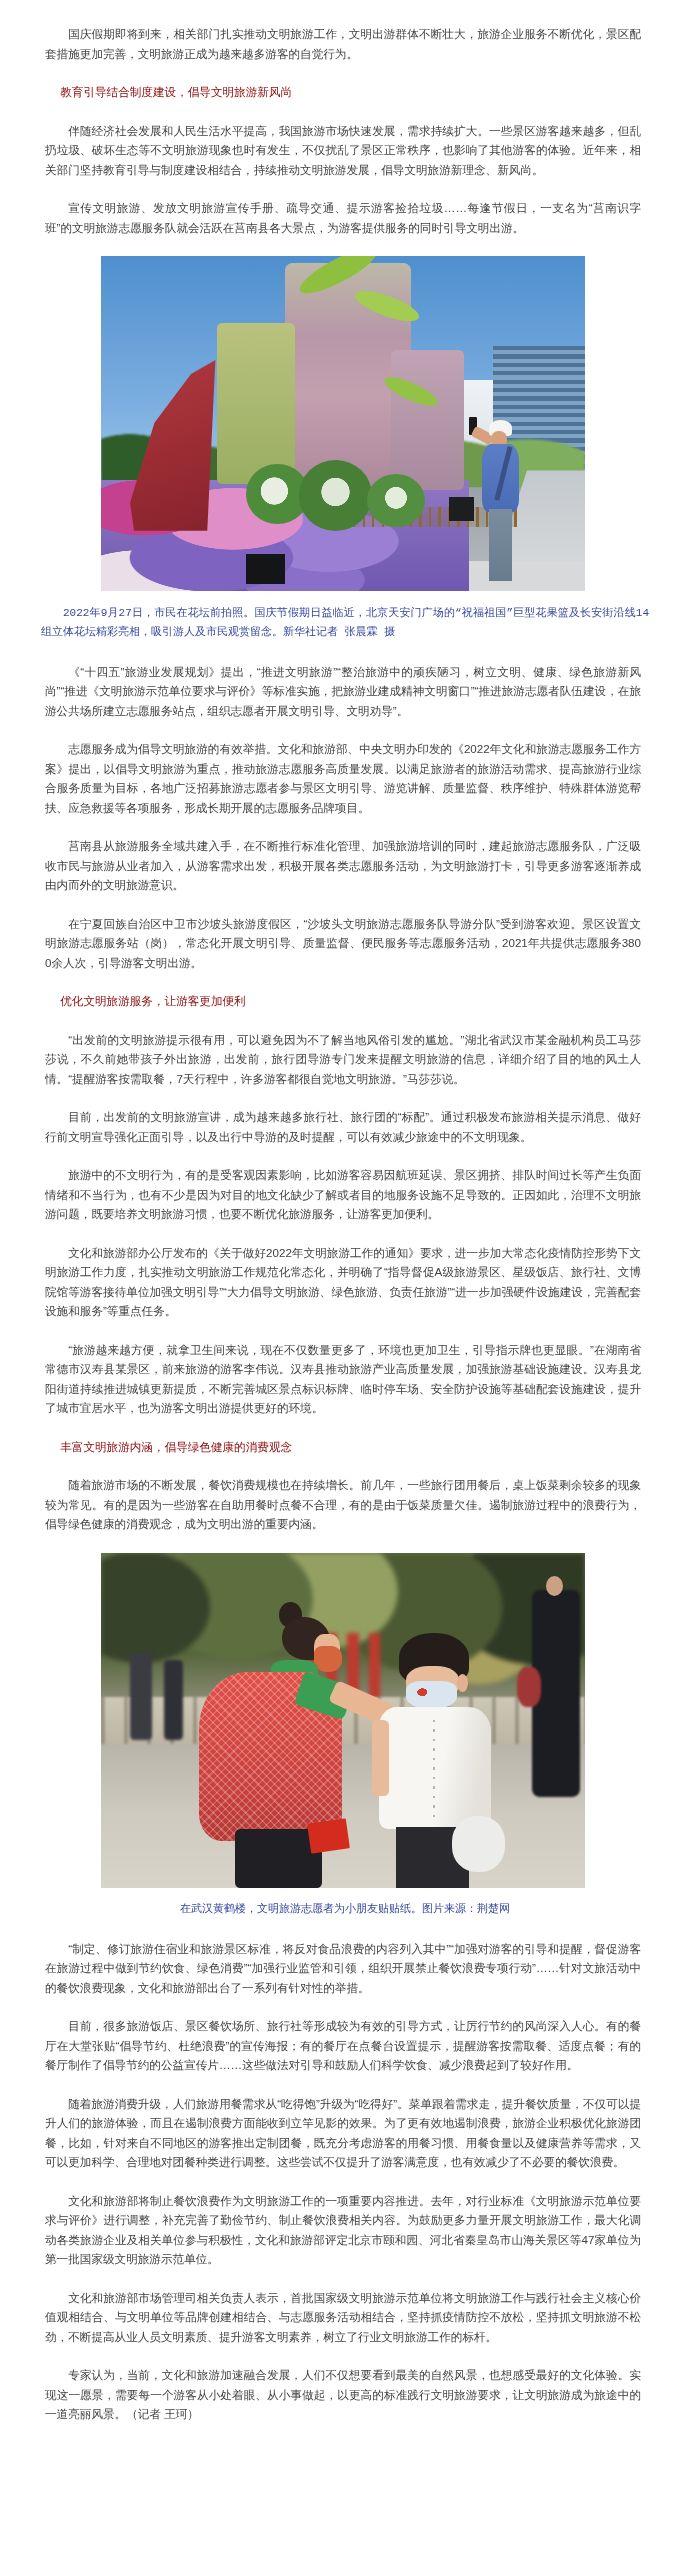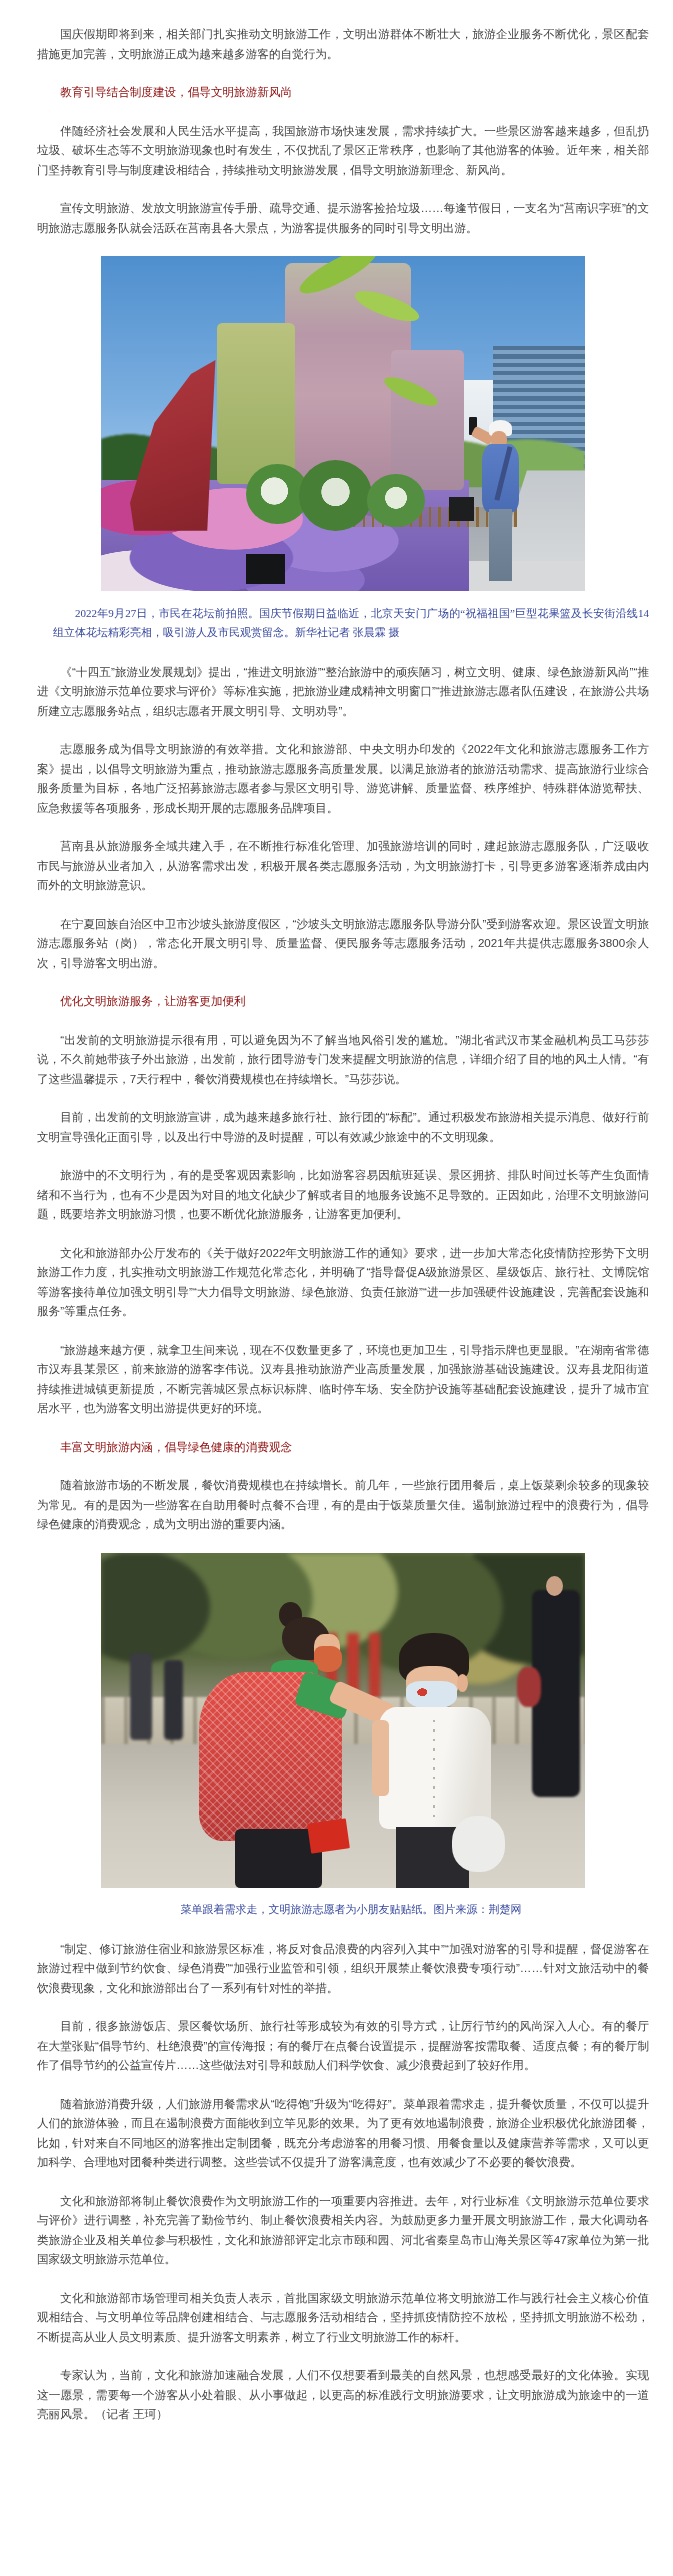--- a/index.html
+++ b/index.html
@@ -5,31 +5,31 @@
   html,body { margin:0; padding:0; background:#ffffff; }
   .page {
     width:673px; box-sizing:border-box;
     margin:0 auto;
     padding:24px 24px 32px 37px;
     background:#ffffff;
     font-family:"Liberation Sans","DejaVu Sans",sans-serif;
     color:#3f3f3f;
   }
   p.para {
-    font-size:11.6px; line-height:19.5px; margin:19px 0;
+    font-size:11.6px; line-height:19.5px; margin:19px 8px;
     text-align:justify; text-indent:2em; word-break:break-all;
   }
   p.para:first-child { margin-top:0; }
   h2.heading {
     font-size:11.6px; line-height:19.5px; margin:19px 0;
     font-weight:normal; color:#8c0a0a; text-indent:2em; text-align:left;
   }
   p.caption {
-    font-family:Liberation Serif, serif;
-    font-size:11px; line-height:19.5px; color:#35479c; margin:0 0 19px 16px;
+    font-family:Liberation Mono, monospace;
+    font-size:11px; line-height:19.5px; color:#35479c; margin:0 0 19px 4px;
   }
   .caption.justified { text-align:justify; text-indent:2em; word-break:break-all; }
   .caption.centered  { text-align:center; }
 
   figure.photo {
     width:484px; height:335px; margin:11.6px auto 12.7px;
     position:relative; overflow:hidden; padding:0; background:#9db7cf;
   }
   figure.photo * { position:absolute; }
 
@@ -202,21 +202,21 @@
 
   <p class="caption justified">2022年9月27日，市民在花坛前拍照。国庆节假期日益临近，北京天安门广场的“祝福祖国”巨型花果篮及长安街沿线14组立体花坛精彩亮相，吸引游人及市民观赏留念。新华社记者 张晨霖 摄</p>
 
   <p class="para">《“十四五”旅游业发展规划》提出，“推进文明旅游”“整治旅游中的顽疾陋习，树立文明、健康、绿色旅游新风尚”“推进《文明旅游示范单位要求与评价》等标准实施，把旅游业建成精神文明窗口”“推进旅游志愿者队伍建设，在旅游公共场所建立志愿服务站点，组织志愿者开展文明引导、文明劝导”。</p>
   <p class="para">志愿服务成为倡导文明旅游的有效举措。文化和旅游部、中央文明办印发的《2022年文化和旅游志愿服务工作方案》提出，以倡导文明旅游为重点，推动旅游志愿服务高质量发展。以满足旅游者的旅游活动需求、提高旅游行业综合服务质量为目标，各地广泛招募旅游志愿者参与景区文明引导、游览讲解、质量监督、秩序维护、特殊群体游览帮扶、应急救援等各项服务，形成长期开展的志愿服务品牌项目。</p>
   <p class="para">莒南县从旅游服务全域共建入手，在不断推行标准化管理、加强旅游培训的同时，建起旅游志愿服务队，广泛吸收市民与旅游从业者加入，从游客需求出发，积极开展各类志愿服务活动，为文明旅游打卡，引导更多游客逐渐养成由内而外的文明旅游意识。</p>
   <p class="para">在宁夏回族自治区中卫市沙坡头旅游度假区，“沙坡头文明旅游志愿服务队导游分队”受到游客欢迎。景区设置文明旅游志愿服务站（岗），常态化开展文明引导、质量监督、便民服务等志愿服务活动，2021年共提供志愿服务3800余人次，引导游客文明出游。</p>
 
   <h2 class="heading">优化文明旅游服务，让游客更加便利</h2>
 
-  <p class="para">“出发前的文明旅游提示很有用，可以避免因为不了解当地风俗引发的尴尬。”湖北省武汉市某金融机构员工马莎莎说，不久前她带孩子外出旅游，出发前，旅行团导游专门发来提醒文明旅游的信息，详细介绍了目的地的风土人情。“有了这些温馨提示，7天行程中，餐饮消费规模也在持续增长。”马莎莎说。</p>
+  <p class="para">“出发前的文明旅游提示很有用，可以避免因为不了解当地风俗引发的尴尬。”湖北省武汉市某金融机构员工马莎莎说，不久前她带孩子外出旅游，出发前，旅行团导游专门发来提醒文明旅游的信息，详细介绍了目的地的风土人情。“提醒游客按需取餐，7天行程中，许多游客都很自觉地文明旅游。”马莎莎说。</p>
   <p class="para">目前，出发前的文明旅游宣讲，成为越来越多旅行社、旅行团的“标配”。通过积极发布旅游相关提示消息、做好行前文明宣导强化正面引导，以及出行中导游的及时提醒，可以有效减少旅途中的不文明现象。</p>
   <p class="para">旅游中的不文明行为，有的是受客观因素影响，比如游客容易因航班延误、景区拥挤、排队时间过长等产生负面情绪和不当行为，也有不少是因为对目的地文化缺少了解或者目的地服务设施不足导致的。正因如此，治理不文明旅游问题，既要培养文明旅游习惯，也要不断优化旅游服务，让游客更加便利。</p>
   <p class="para">文化和旅游部办公厅发布的《关于做好2022年文明旅游工作的通知》要求，进一步加大常态化疫情防控形势下文明旅游工作力度，扎实推动文明旅游工作规范化常态化，并明确了“指导督促A级旅游景区、星级饭店、旅行社、文博院馆等游客接待单位加强文明引导”“大力倡导文明旅游、绿色旅游、负责任旅游”“进一步加强硬件设施建设，完善配套设施和服务”等重点任务。</p>
   <p class="para">“旅游越来越方便，就拿卫生间来说，现在不仅数量更多了，环境也更加卫生，引导指示牌也更显眼。”在湖南省常德市汉寿县某景区，前来旅游的游客李伟说。汉寿县推动旅游产业高质量发展，加强旅游基础设施建设。汉寿县龙阳街道持续推进城镇更新提质，不断完善城区景点标识标牌、临时停车场、安全防护设施等基础配套设施建设，提升了城市宜居水平，也为游客文明出游提供更好的环境。</p>
 
   <h2 class="heading">丰富文明旅游内涵，倡导绿色健康的消费观念</h2>
 
   <p class="para">随着旅游市场的不断发展，餐饮消费规模也在持续增长。前几年，一些旅行团用餐后，桌上饭菜剩余较多的现象较为常见。有的是因为一些游客在自助用餐时点餐不合理，有的是由于饭菜质量欠佳。遏制旅游过程中的浪费行为，倡导绿色健康的消费观念，成为文明出游的重要内涵。</p>
 
   <figure class="photo">
@@ -248,21 +248,21 @@
       <div class="p2-b-ear"></div>
       <div class="p2-b-mask"></div>
       <div class="p2-b-shirt"></div>
       <div class="p2-b-btns"></div>
       <div class="p2-b-arm"></div>
       <div class="p2-b-pants"></div>
       <div class="p2-b-bag"></div>
     </div>
   </figure>
 
-  <p class="caption centered">菜单跟着需求走，文明旅游志愿者为小朋友贴贴纸。图片来源：荆楚网</p>
+  <p class="caption centered">在武汉黄鹤楼，文明旅游志愿者为小朋友贴贴纸。图片来源：荆楚网</p>
 
   <p class="para">“制定、修订旅游住宿业和旅游景区标准，将反对食品浪费的内容列入其中”“加强对游客的引导和提醒，督促游客在旅游过程中做到节约饮食、绿色消费”“加强行业监管和引领，组织开展禁止餐饮浪费专项行动”……针对文旅活动中的餐饮浪费现象，文化和旅游部出台了一系列有针对性的举措。</p>
   <p class="para">目前，很多旅游饭店、景区餐饮场所、旅行社等形成较为有效的引导方式，让厉行节约的风尚深入人心。有的餐厅在大堂张贴“倡导节约、杜绝浪费”的宣传海报；有的餐厅在点餐台设置提示，提醒游客按需取餐、适度点餐；有的餐厅制作了倡导节约的公益宣传片……这些做法对引导和鼓励人们科学饮食、减少浪费起到了较好作用。</p>
   <p class="para">随着旅游消费升级，人们旅游用餐需求从“吃得饱”升级为“吃得好”。菜单跟着需求走，提升餐饮质量，不仅可以提升人们的旅游体验，而且在遏制浪费方面能收到立竿见影的效果。为了更有效地遏制浪费，旅游企业积极优化旅游团餐，比如，针对来自不同地区的游客推出定制团餐，既充分考虑游客的用餐习惯、用餐食量以及健康营养等需求，又可以更加科学、合理地对团餐种类进行调整。这些尝试不仅提升了游客满意度，也有效减少了不必要的餐饮浪费。</p>
   <p class="para">文化和旅游部将制止餐饮浪费作为文明旅游工作的一项重要内容推进。去年，对行业标准《文明旅游示范单位要求与评价》进行调整，补充完善了勤俭节约、制止餐饮浪费相关内容。为鼓励更多力量开展文明旅游工作，最大化调动各类旅游企业及相关单位参与积极性，文化和旅游部评定北京市颐和园、河北省秦皇岛市山海关景区等47家单位为第一批国家级文明旅游示范单位。</p>
   <p class="para">文化和旅游部市场管理司相关负责人表示，首批国家级文明旅游示范单位将文明旅游工作与践行社会主义核心价值观相结合、与文明单位等品牌创建相结合、与志愿服务活动相结合，坚持抓疫情防控不放松，坚持抓文明旅游不松劲，不断提高从业人员文明素质、提升游客文明素养，树立了行业文明旅游工作的标杆。</p>
   <p class="para">专家认为，当前，文化和旅游加速融合发展，人们不仅想要看到最美的自然风景，也想感受最好的文化体验。实现这一愿景，需要每一个游客从小处着眼、从小事做起，以更高的标准践行文明旅游要求，让文明旅游成为旅途中的一道亮丽风景。（记者 王珂）</p>
 
 </main>
 

